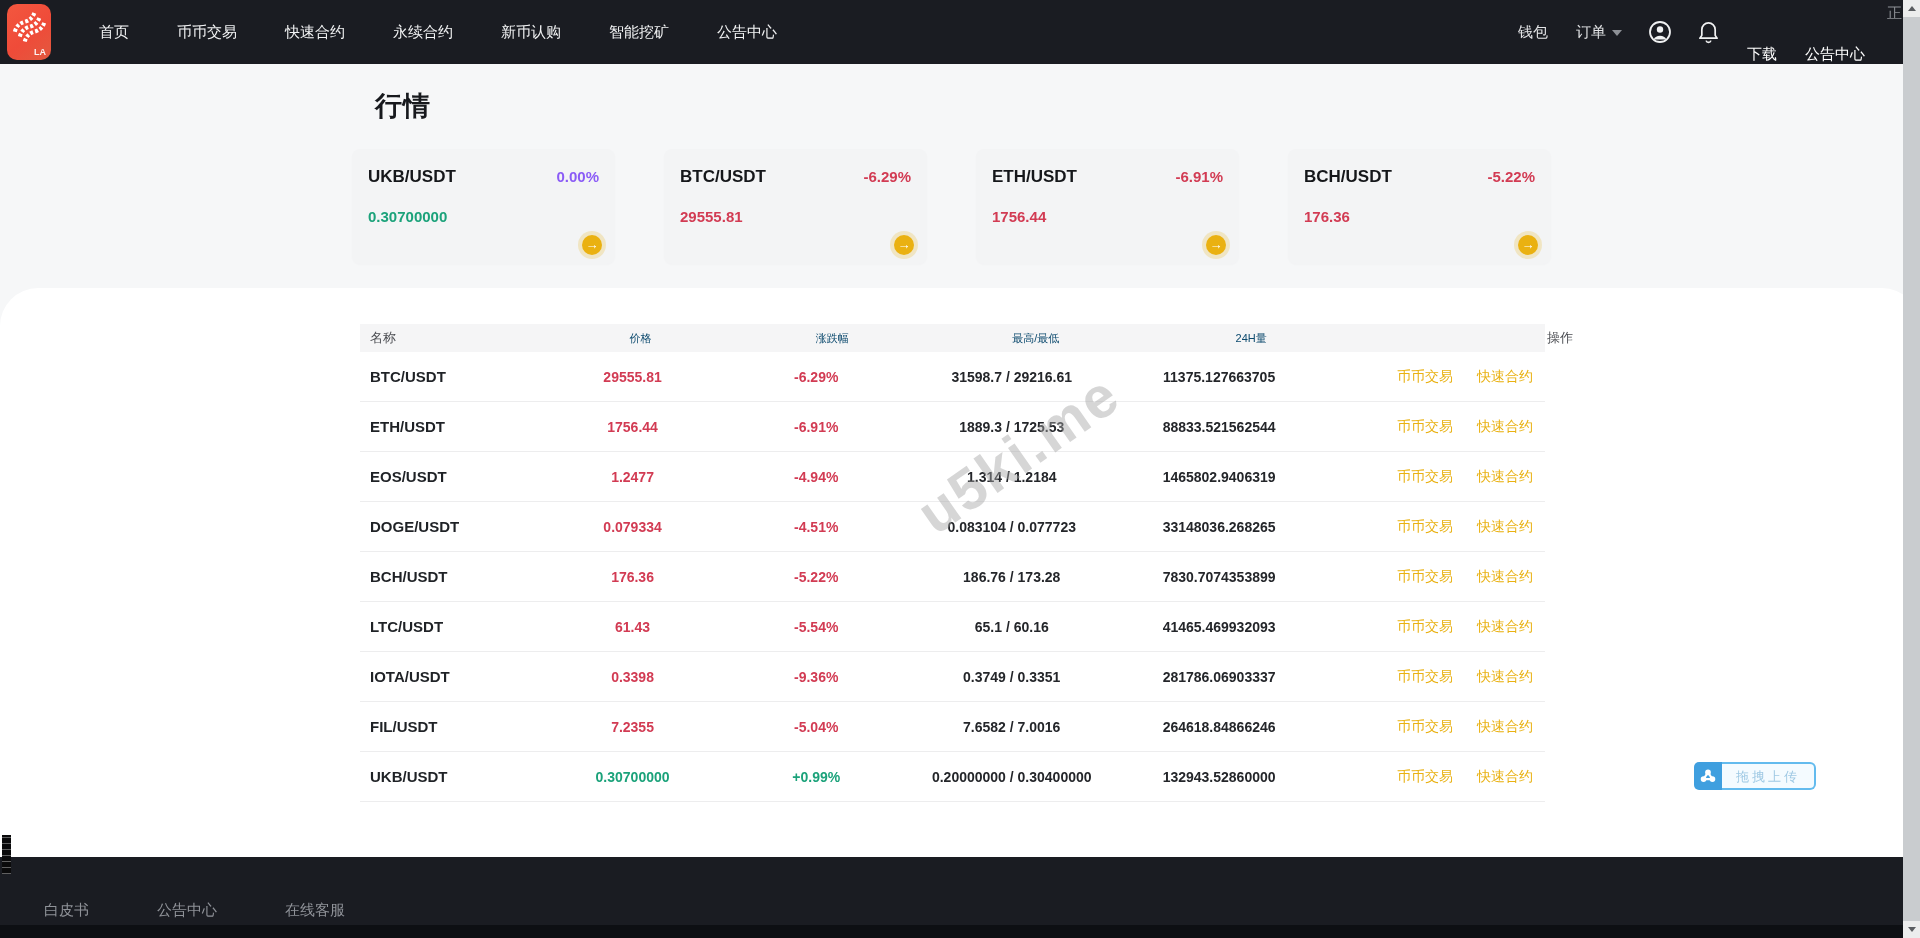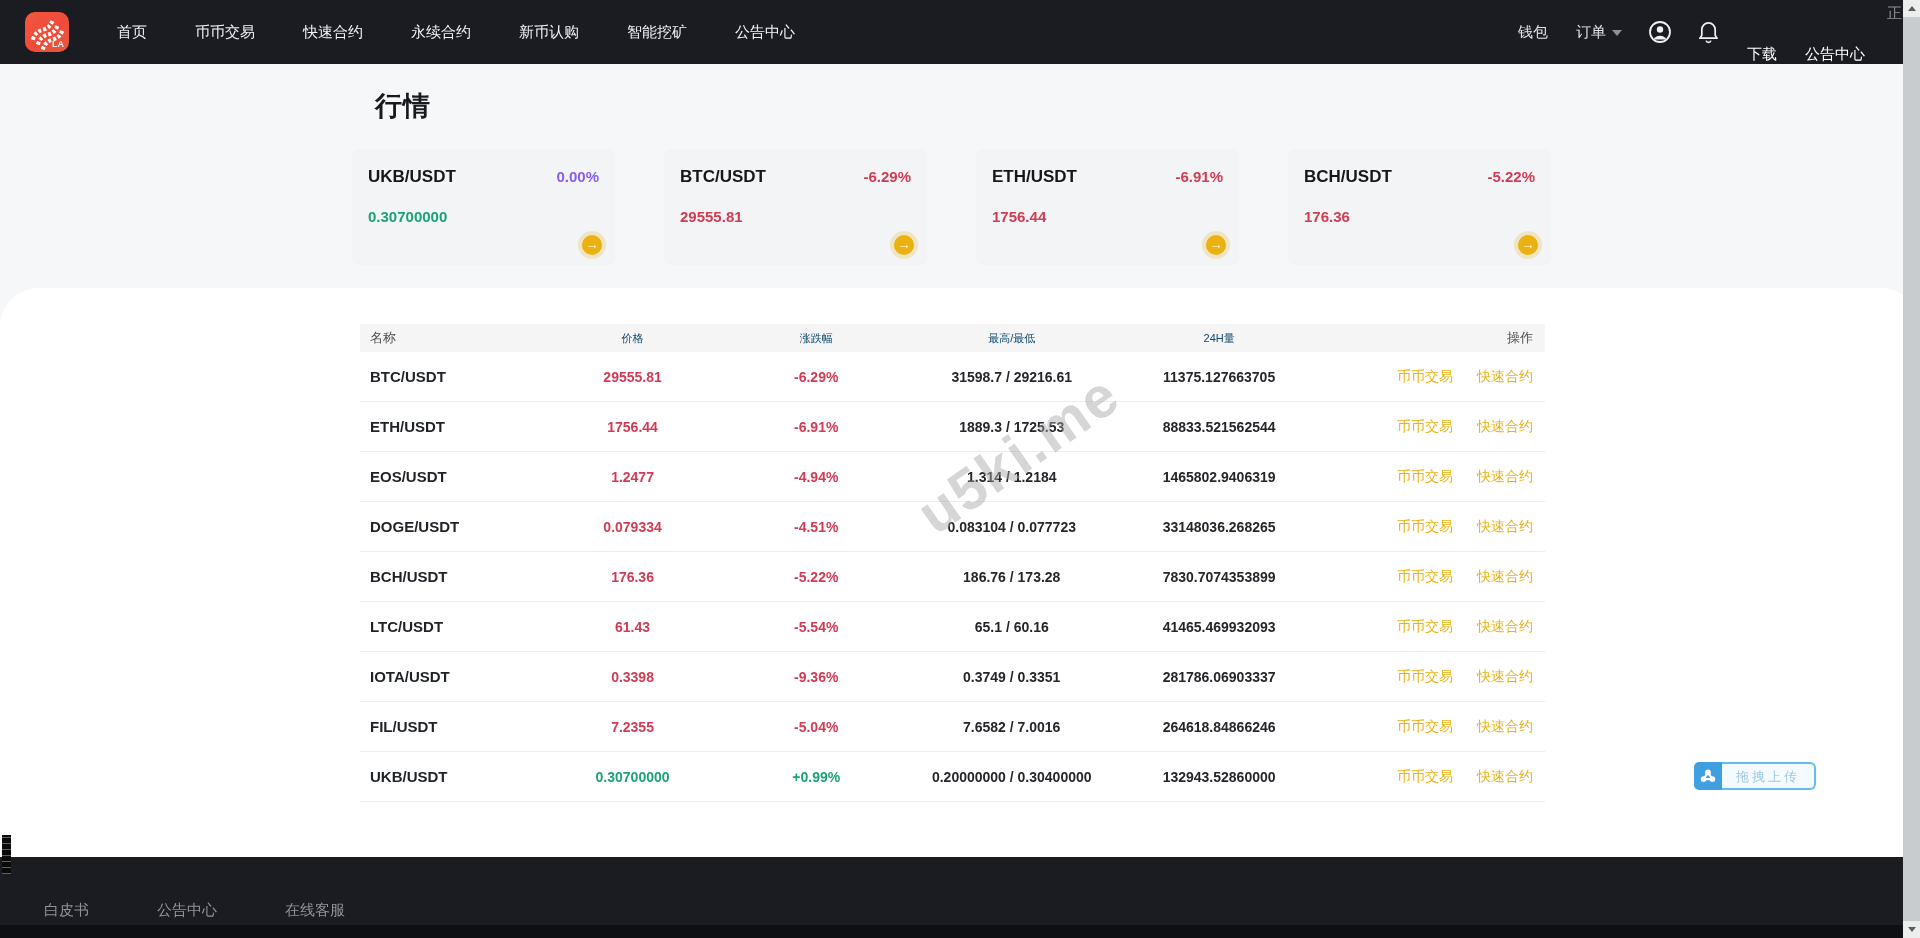--- a/index.html
+++ b/index.html
@@ -2,21 +2,21 @@
 <html><head>
 <meta charset="utf-8">
 <style>
   * { margin:0; padding:0; box-sizing:border-box; }
   html,body { width:1920px; height:938px; overflow:hidden; }
   body { font-family:"Liberation Sans","DejaVu Sans",sans-serif; background:#f6f7f8; position:relative; }
   .viewport { position:absolute; inset:0; width:1920px; height:938px; background:#f6f7f8; overflow:hidden; }
 
   
   .nav { position:absolute; left:0; top:0; width:1920px; height:64px; background:#1a1c22; display:flex; align-items:center; z-index:5; }
-  .logo { width:44px; height:40px; margin-left:25px; border-radius:10px; background:linear-gradient(140deg,#f3573f 0%,#ef4b39 55%,#e2593f 100%); position:relative; overflow:hidden; flex:0 0 auto; }
+  .logo { width:44px; height:56px; margin-left:7px; border-radius:10px; background:linear-gradient(140deg,#f3573f 0%,#ef4b39 55%,#e2593f 100%); position:relative; overflow:hidden; flex:0 0 auto; }
   .logo svg { position:absolute; left:4px; top:4px; }
   .logo-la { position:absolute; right:5px; bottom:3px; color:#fff; font-size:9px; font-weight:bold; opacity:.92; }
   .nav-items { display:flex; margin-left:48px; }
   .nav-item { color:#f2f3f4; font-size:15px; margin-right:48px; cursor:pointer; white-space:nowrap; }
   .nav-right { margin-left:auto; display:flex; align-items:center; margin-right:55px; }
   .nav-right > * { margin-left:0; }
   .nav-link { color:#e3e4e6; font-size:15px; cursor:pointer; white-space:nowrap; }
   .nav-link.bright { color:#ffffff;margin-top:45px; } .gap28 { margin-left:28px; }
   .caret { display:inline-block; width:0; height:0; border-left:5px solid transparent; border-right:5px solid transparent; border-top:6px solid #8d9096; margin-left:6px; vertical-align:middle; }
   .icon-btn { margin-left:26px; display:flex; align-items:center; cursor:pointer; }
@@ -32,21 +32,21 @@
   .card-price { margin-top:21px; font-size:15px; font-weight:bold; }
   .go-btn { position:absolute; right:13px; bottom:9px; width:20px; height:20px; border-radius:50%; background:#eab111; color:#fff; font-size:13px; line-height:20px; text-align:center; cursor:pointer; box-shadow:0 0 0 4px rgba(234,177,17,0.22); }
 
   .neutral { color:#8b5cf6; }
   .down { color:#d23b53; }
   .up { color:#1ba27a; }
 
   
   .panel { position:absolute; left:0; top:288px; width:1920px; height:569px; background:#ffffff; border-radius:38px 38px 0 0; }
   .table { position:absolute; left:360px; top:36px; width:1185px; }
-  .thead { display:grid; grid-template-columns:15% 16% 15% 18% 17% 19%; height:28px; align-items:center; background:#f5f5f6; color:#4b4d52; font-size:13px; }
+  .thead { display:grid; grid-template-columns:15% 16% 15% 18% 17% 19%; height:28px; align-items:center; background:#f5f5f6; color:#4b4d52; font-size:13px;gap:8px; }
   .trow { display:grid; grid-template-columns:15% 16% 15% 18% 17% 19%; height:50px; align-items:center; border-bottom:1px solid #ededee; font-size:14px; }
   .c-name { text-align:left; padding-left:10px; font-weight:bold; color:#1f2226; font-size:15px; }
   .c-price, .c-change { text-align:center; font-weight:bold; }
   .c-hl, .c-vol { text-align:center; font-weight:bold; color:#24262a; }
   .c-act { text-align:right; padding-right:12px; }
   .thead .c-name { font-weight:normal; font-size:13px; color:#4b4d52; }
   .thead .c-price,.thead .c-change,.thead .c-hl,.thead .c-vol { font-weight:normal; color:#0c4a6e; font-size:11px; }
   .act-link { color:#e9b112; cursor:pointer; font-size:14px; }
   .act-link + .act-link { margin-left:24px; }
 

